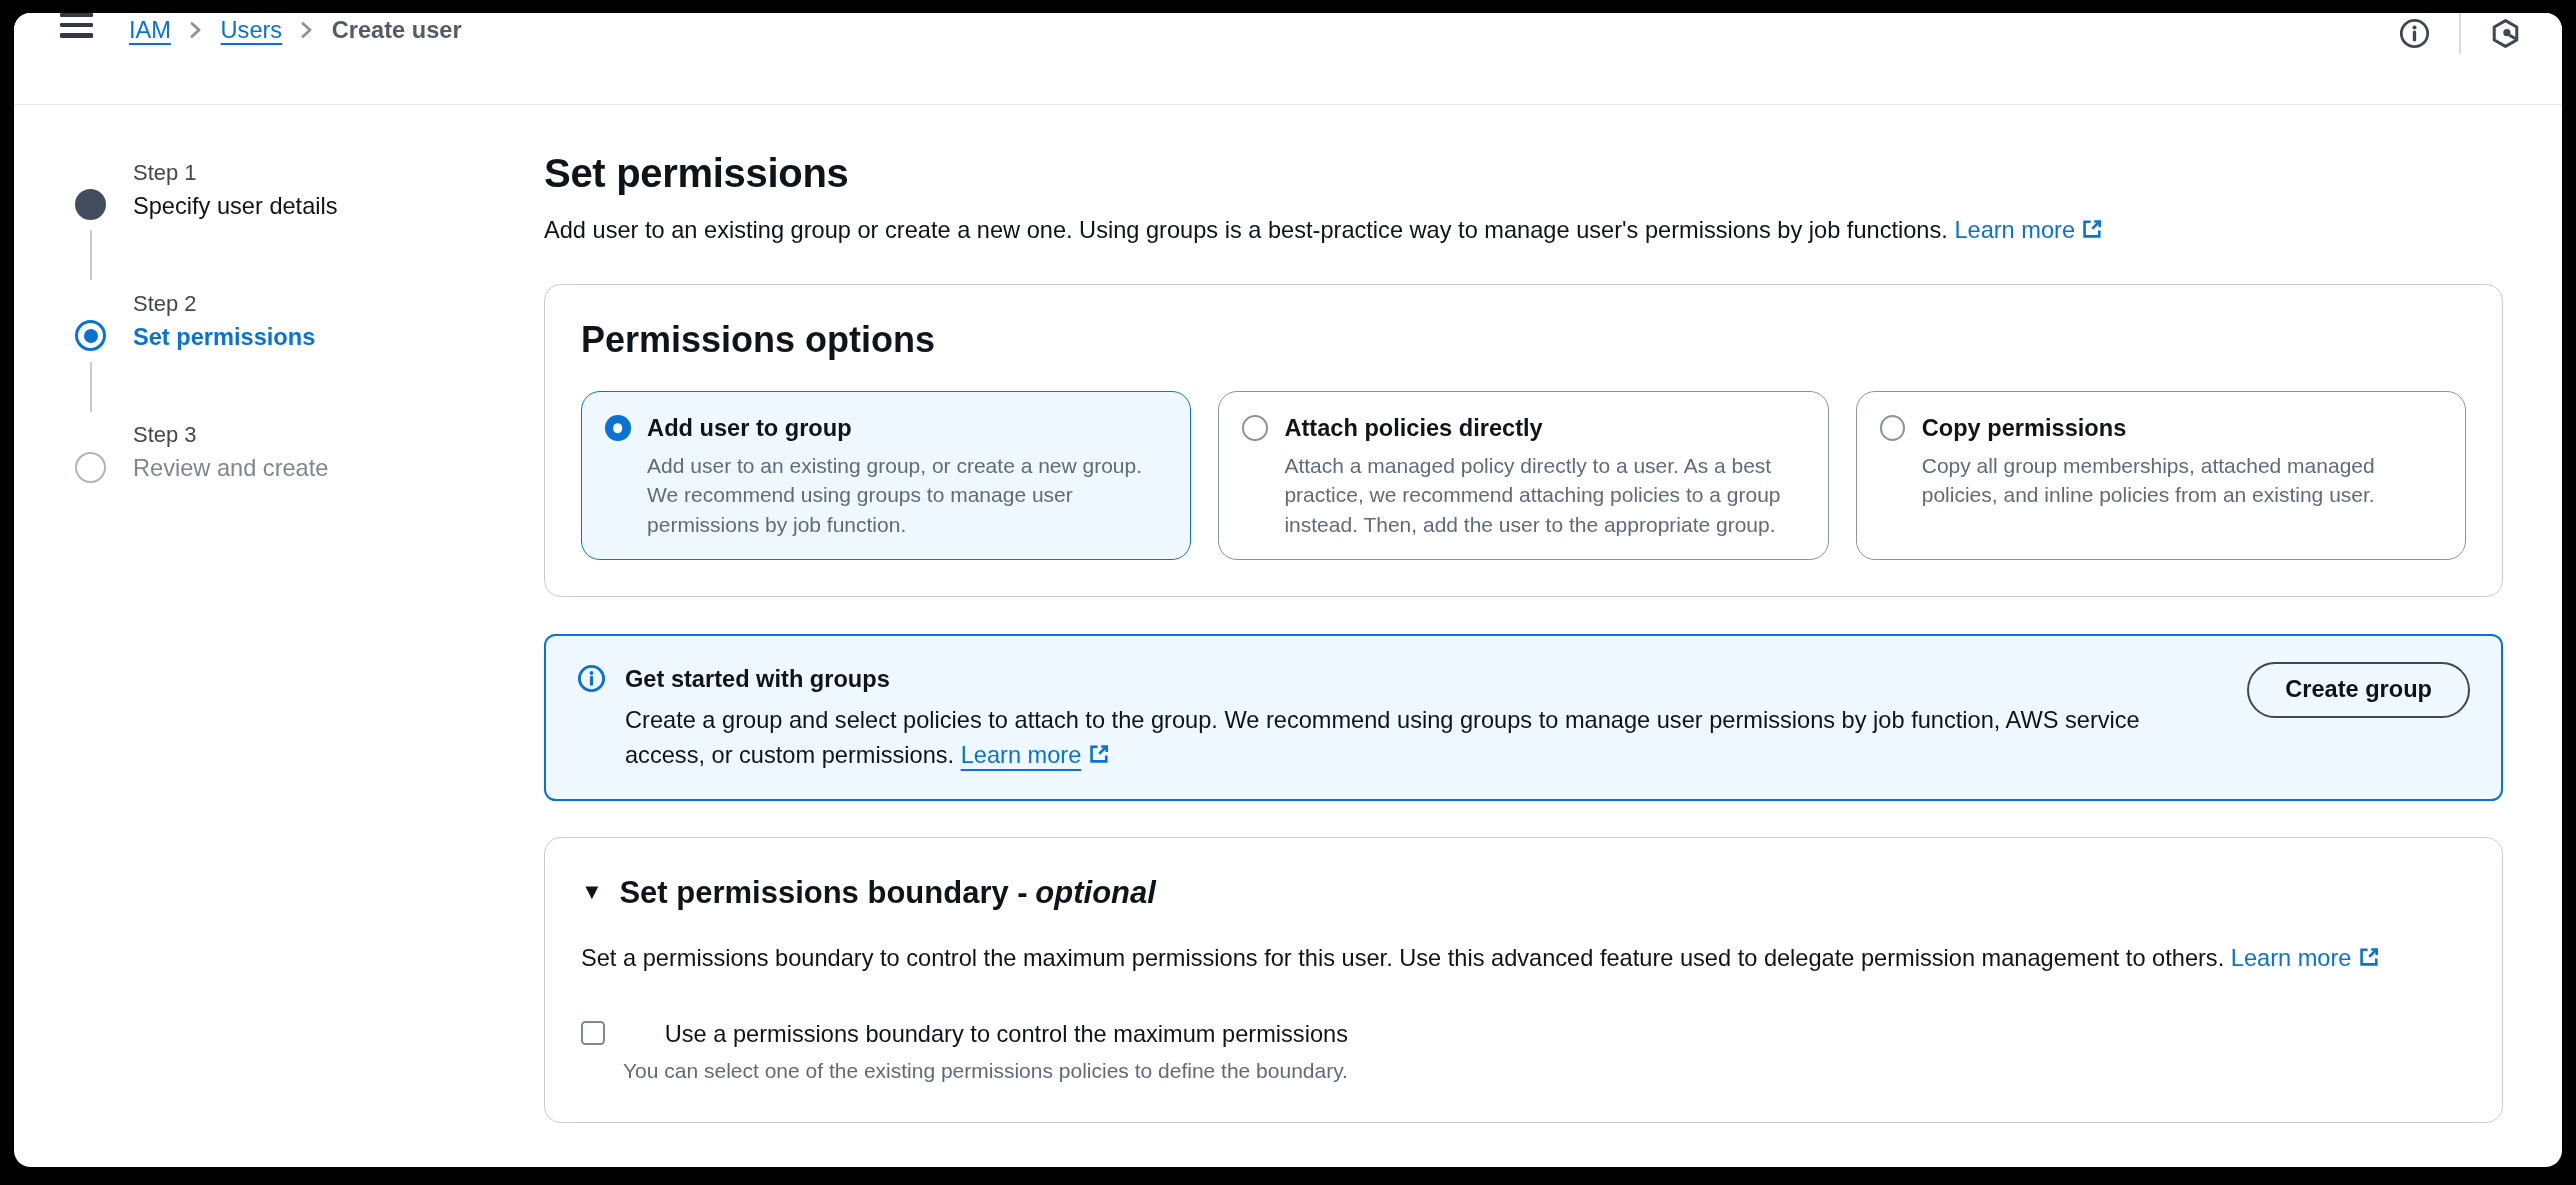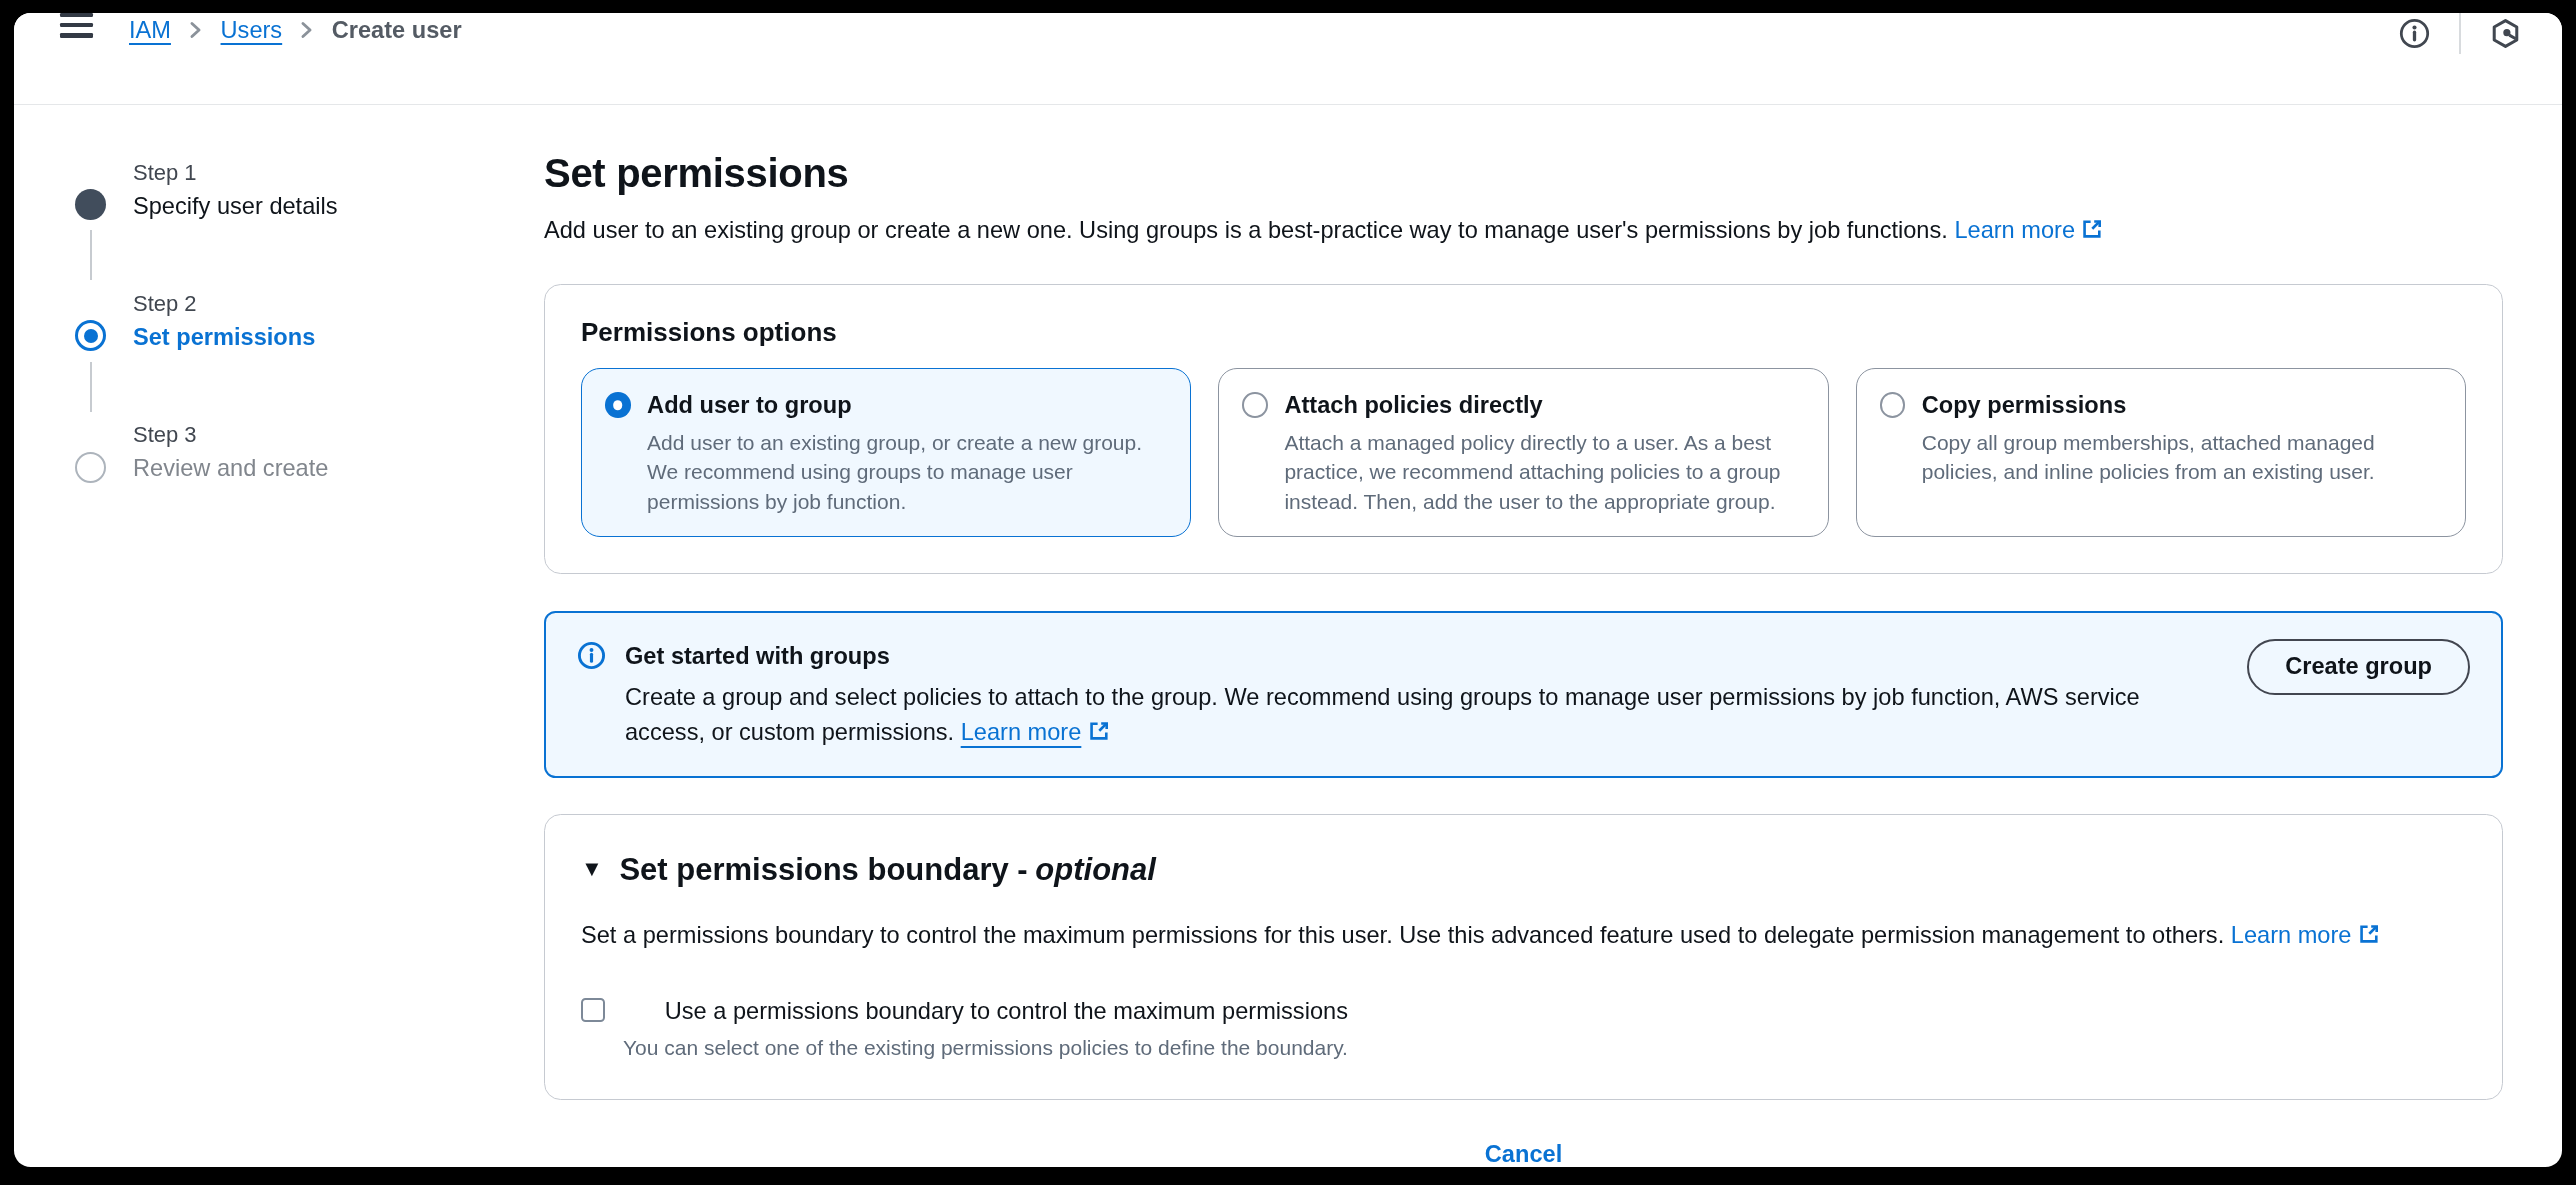--- a/index.html
+++ b/index.html
@@ -71,21 +71,21 @@
   .page-desc { font-size: 23.6px; color: #0f141a; }
   a.learn-more { color: #0972d3; cursor: pointer; text-decoration: none; white-space: nowrap; }
   a.learn-more.underlined { text-decoration: underline; text-underline-offset: 5.7px; }
   .ext-icon { width: 22px; height: 22px; margin-left: 6.4px; vertical-align: -1.9px; color: #0972d3; }
 
   
   .card {
     border: 1.9px solid #c6cad1; border-radius: 16.6px; background: #fff;
     padding: 28px 36px 36px; margin-top: 36px;
   }
-  .card-title { font-size: 26px; font-weight: 700; margin-bottom: 16px; }
+  .card-title { font-size: 36px; font-weight: 700; margin-bottom: 24px; }
 
   .options { display: flex; gap: 27px; }
   .option {
     flex: 1 1 0; border: 1.9px solid #8c94a0; border-radius: 19px; background: #fff;
     padding: 19px 23px; display: flex; gap: 16.6px; cursor: pointer; min-height: 161px;
   }
   .option.selected { border-color: #0972d3; background: #f0f8ff; }
   .radio { width: 25.5px; height: 25.5px; border-radius: 50%; flex: none; margin-top: 3.8px; }
   .radio.off { border: 2.6px solid #8c94a0; background: #fff; }
   .radio.on { background: #0972d3; position: relative; }

